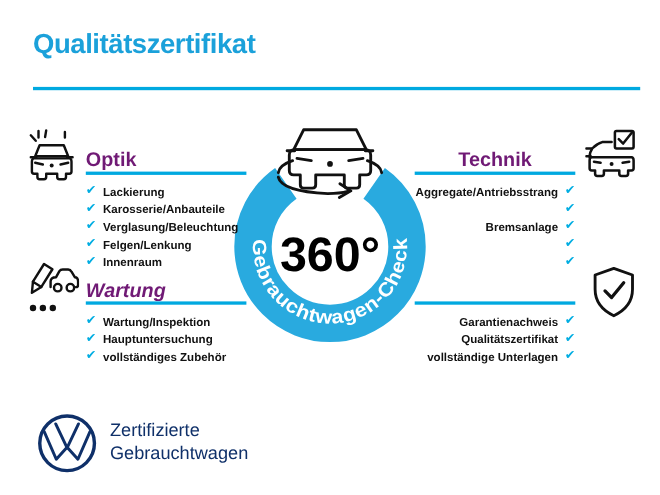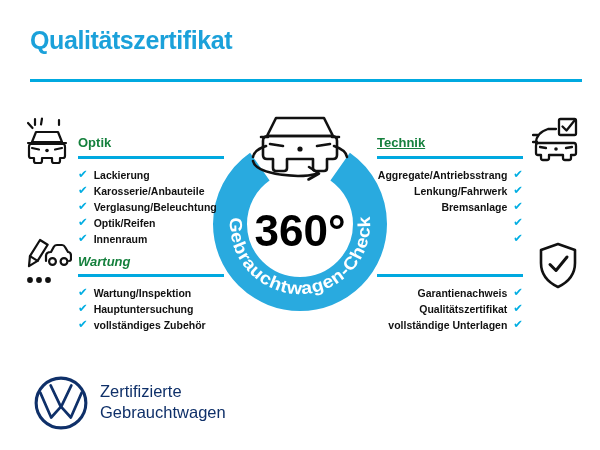--- a/index.html
+++ b/index.html
@@ -8,22 +8,22 @@
     font-family:"Liberation Sans","DejaVu Sans",sans-serif;
     border-radius:18px;
   }
   .abs{position:absolute;}
   
   #page-title{
     left:30px;top:26px;font-size:25px;font-weight:bold;letter-spacing:-0.4px;color:#1ba1da;
   }
   #title-rule{left:30px;top:79px;width:552px;height:2.5px;background:#00a9e0;}
   
-  .sec-header{font-size:13px;font-weight:bold;color:#15803d;}
-  .sec-header.right{text-align:left;text-decoration:underline;}
+  .sec-header{font-size:18px;font-weight:bold;color:#701a75;}
+  .sec-header.right{text-align:center;}
   .sec-rule{height:2.5px;background:#00a9e0;}
   
   .items{display:flex;flex-direction:column;}
   .item{display:flex;align-items:center;height:16px;gap:6px;font-size:10.5px;font-weight:bold;color:#111;}
   .items.right .item{justify-content:flex-end;}
   .check{color:#00ade2;font-size:11.5px;line-height:1;transform:translateY(-0.5px);}
   
   #brand-text{left:100px;top:381px;font-size:16.5px;font-weight:normal;color:#0f3069;line-height:21px;}
   svg{display:block;}
 </style>
@@ -82,21 +82,21 @@
     <div class="item">
       <span class="check">✔</span>
       <span>Karosserie/Anbauteile</span>
     </div>
     <div class="item">
       <span class="check">✔</span>
       <span>Verglasung/Beleuchtung</span>
     </div>
     <div class="item">
       <span class="check">✔</span>
-      <span>Optik/Reifen</span>
+      <span>Felgen/Lenkung</span>
     </div>
     <div class="item">
       <span class="check">✔</span>
       <span>Innenraum</span>
     </div>
   </div>
 
   <svg class="abs" style="left:532px;top:117px;" width="50" height="48" viewBox="0 0 50 48">
     <g stroke="#111" stroke-width="2.3" fill="none" stroke-linecap="round" stroke-linejoin="round">
       <rect x="27" y="2" width="17" height="16" rx="1.5"></rect>
@@ -109,21 +109,20 @@
     </g>
   </svg>
   <div class="abs sec-header right" style="left:377px;top:135px;width:146px;">Technik</div>
   <div class="abs sec-rule" style="left:377px;top:156px;width:146px;"></div>
   <div class="abs items right" style="left:343px;top:167px;width:180px;">
     <div class="item">
       <span>Aggregate/Antriebsstrang</span>
       <span class="check">✔</span>
     </div>
     <div class="item">
-      <span>Lenkung/Fahrwerk</span>
       <span class="check">✔</span>
     </div>
     <div class="item">
       <span>Bremsanlage</span>
       <span class="check">✔</span>
     </div>
     <div class="item">
       <span class="check">✔</span>
     </div>
     <div class="item">

